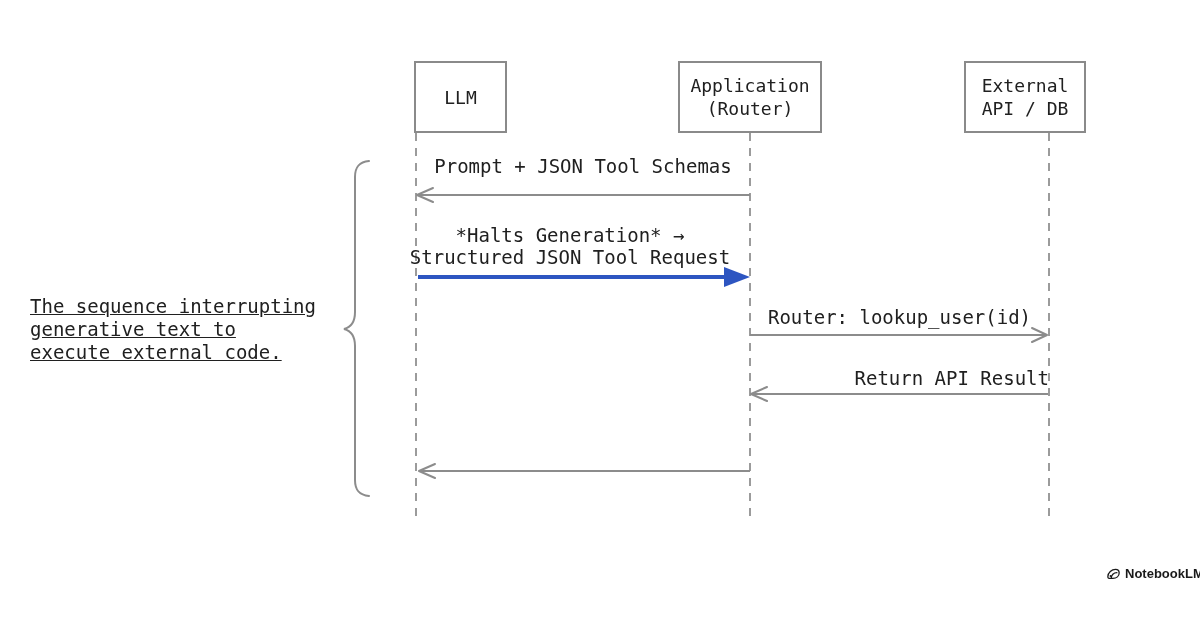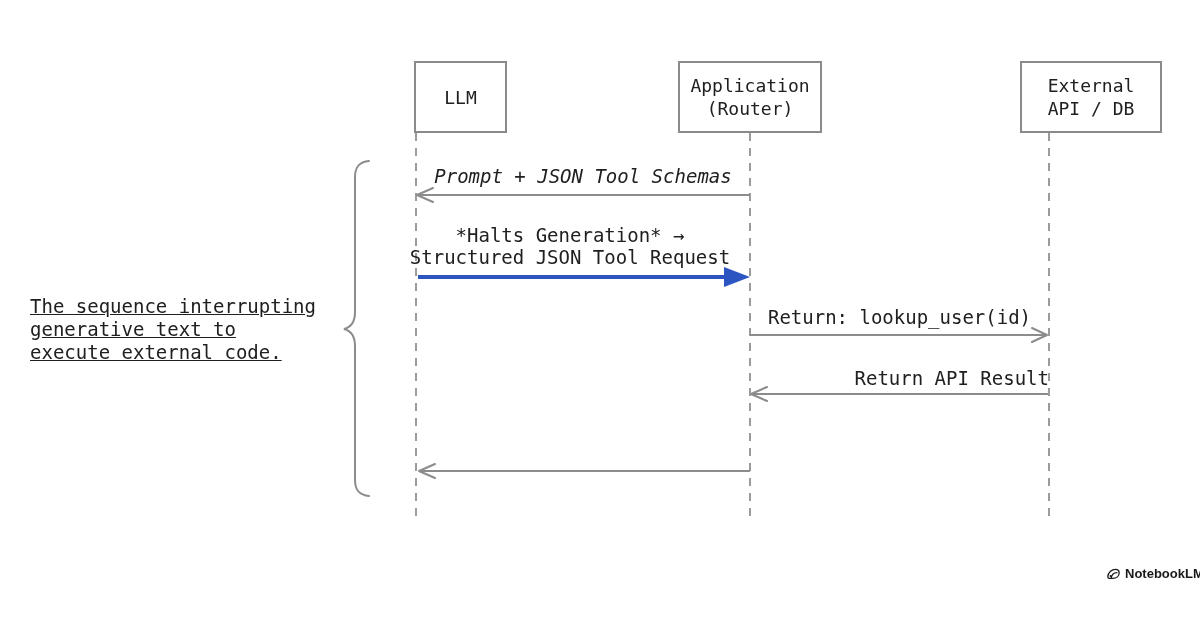--- a/index.html
+++ b/index.html
@@ -76,21 +76,21 @@
 
 <div class="canvas">
 
   <div class="actor" style="left:370px; width:93px;margin-left:44px;">
     <span>LLM</span>
   </div>
   <div class="actor" style="left:678px; width:144px;">
     <span>Application
 (Router)</span>
   </div>
-  <div class="actor" style="left:1020px; width:142px;">
+  <div class="actor" style="left:964px; width:122px;">
     <span>External
 API / DB</span>
   </div>
 
   <div class="lifeline" style="left:415px;"></div>
   <div class="lifeline" style="left:749px;"></div>
   <div class="lifeline" style="left:1048px;"></div>
 
   <svg class="overlay-svg" width="1200" height="630" viewBox="0 0 1200 630">
 
@@ -115,24 +115,24 @@
       <line x1="1048" y1="394" x2="753" y2="394" stroke="#8c8c8c" stroke-width="2"></line>
       <path d="M 767 387 L 751 394 L 767 401" fill="none" stroke="#8c8c8c" stroke-width="2" stroke-linecap="round" stroke-linejoin="round"></path>
     </g>
 
     <g>
       <line x1="750" y1="471" x2="421" y2="471" stroke="#8c8c8c" stroke-width="2"></line>
       <path d="M 435 464 L 419 471 L 435 478" fill="none" stroke="#8c8c8c" stroke-width="2" stroke-linecap="round" stroke-linejoin="round"></path>
     </g>
   </svg>
 
-  <div class="msg-label" style="left:416px; top:165px; width:334px;font-style:italic;">Prompt + JSON Tool Schemas</div>
+  <div class="msg-label" style="left:416px; top:155px; width:334px;">Prompt + JSON Tool Schemas</div>
   <div class="msg-label" style="left:390px; top:224px; width:360px;">*Halts Generation* →
 Structured JSON Tool Request</div>
-  <div class="msg-label" style="left:750px; top:306px; width:299px;">Return: lookup_user(id)</div>
+  <div class="msg-label" style="left:750px; top:306px; width:299px;">Router: lookup_user(id)</div>
   <div class="msg-label" style="left:750px; top:367px; width:299px;text-align:right;">Return API Result</div>
 
   <div class="annotation">The sequence interrupting
 generative text to
 execute external code.</div>
 
   <div class="footer-logo">
     <span class="glyph">
       <svg viewBox="0 0 24 24" width="15" height="14">
         <path d="M4.5 19.5 C3 19.5 2.3 18.4 2.3 16.8 C2.3 9.5 9 4.2 15.5 4.2 C19.2 4.2 21.7 6.8 21.7 10.3 C21.7 15.6 17.4 19.5 10.8 19.5 Z" fill="none" stroke="#1a1a1a" stroke-width="2.2" stroke-linejoin="round"></path>

